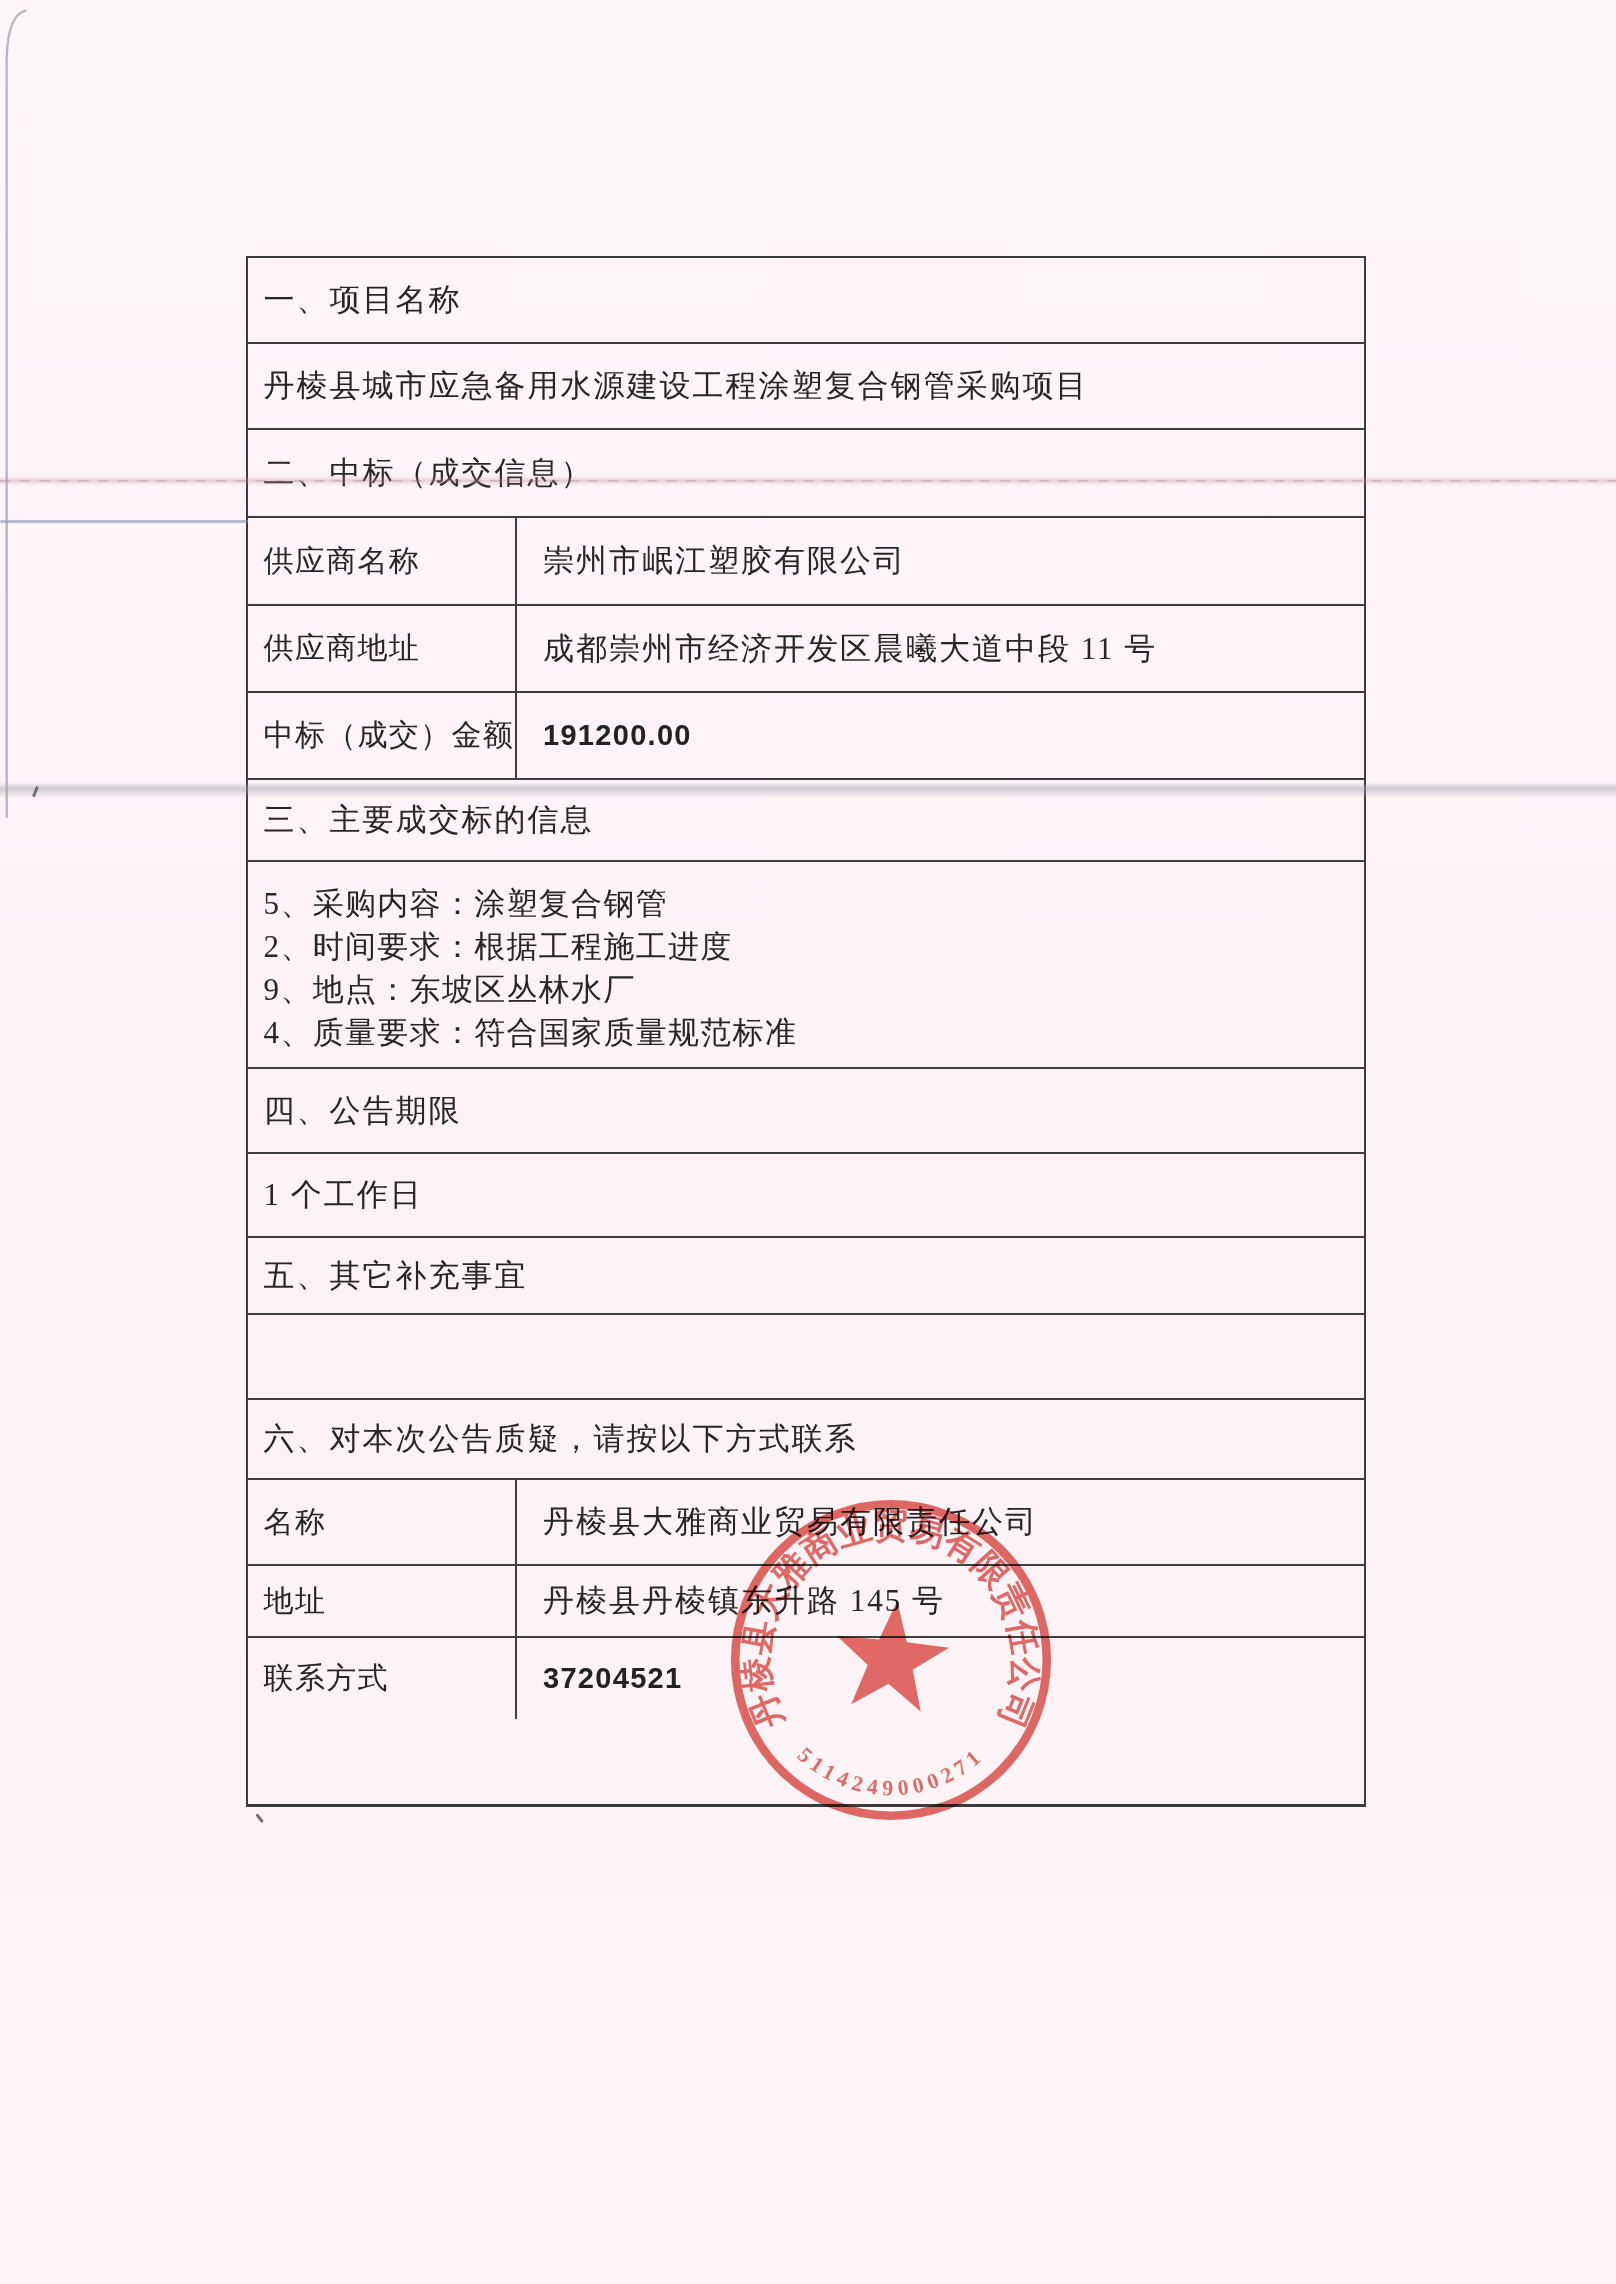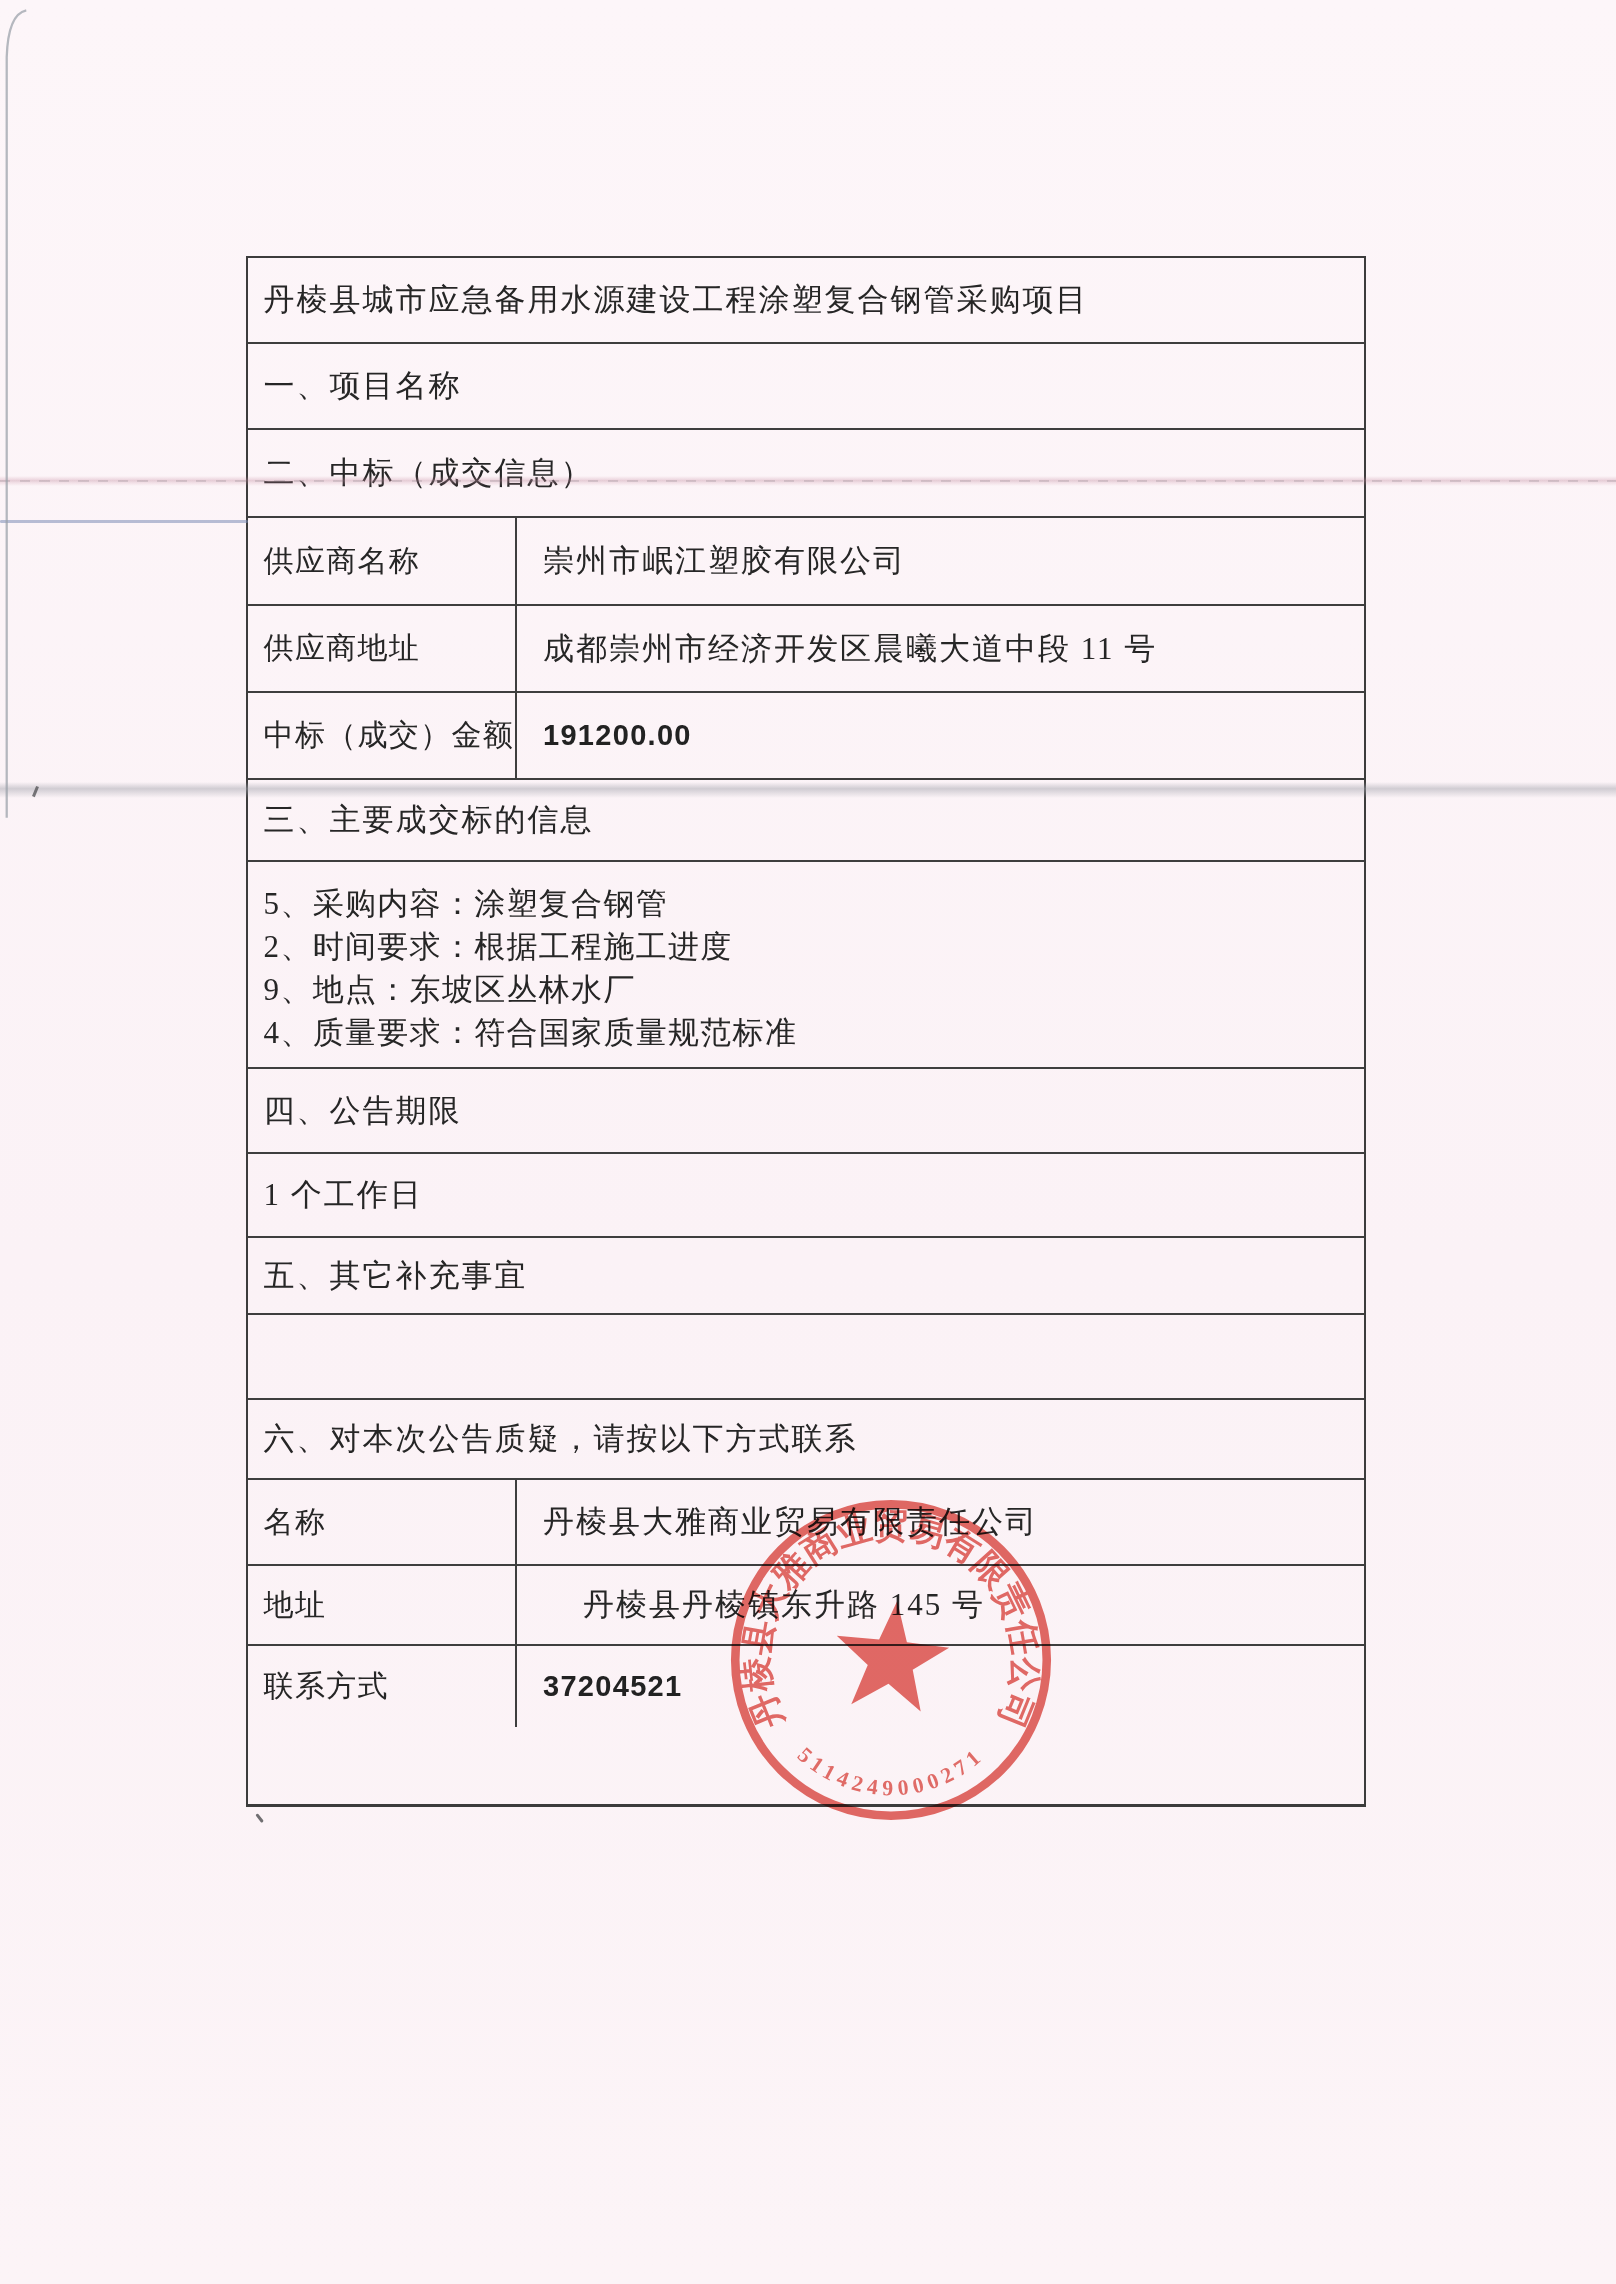--- a/index.html
+++ b/index.html
@@ -55,21 +55,21 @@
   .label .t{letter-spacing:1.3px;font-size:30px;}
   .num{
     font-family:"Liberation Sans","DejaVu Sans",sans-serif;
     font-weight:700;font-size:29px;letter-spacing:1.3px;color:#222;
   }
   .h1{height:86px;} .h2{height:86px;} .h3{height:88px;}
   .h4{height:88px;} .h5{height:87px;} .h6{height:87px;justify-content:flex-end;}
   .h7{height:82px;} .h8{height:207px;} .h9{height:85px;}
   .h10{height:84px;} .h11{height:77px;} .h12{height:85px;}
   .h13{height:80px;} .h14{height:83px;} .h15{height:86px;}
-  .h16{height:80px;gap:40px;} .h17{height:81px;}
+  .h16{height:72px;} .h17{height:81px;}
   .list-cell{flex:1;padding:19.6px 0 0 15.6px;}
   .list-cell div{font-size:31px;letter-spacing:1.3px;line-height:43px;color:#262626;}
   
   .seal-svg{
     position:absolute;left:726px;top:1495px;width:330px;height:330px;
     z-index:10;mix-blend-mode:multiply;opacity:.88;pointer-events:none;
   }
   .seal-svg text{font-family:"Liberation Serif","DejaVu Serif",serif;}
 </style>
 </head>
@@ -81,29 +81,29 @@
     <path d="M40 16 Q12 22 10 88 L10 1255" stroke="#99a0a8" stroke-width="3.5" fill="none" opacity="0.72"></path>
   </svg>
   <div class="band band-pink"></div>
   <div class="band band-blue"></div>
   <div class="band band-gray"></div>
   <div class="tick tick1"></div>
   <div class="tick tick2"></div>
 
   <div class="doc-table">
 
+    <div class="row h1">
+      <div class="cell-full">
+          <span class="t">一、项目名称</span>
+        </div>
+    </div>
+
     <div class="row h2">
       <div class="cell-full">
           <span class="t">丹棱县城市应急备用水源建设工程涂塑复合钢管采购项目</span>
-        </div>
-    </div>
-
-    <div class="row h1">
-      <div class="cell-full">
-          <span class="t">一、项目名称</span>
         </div>
     </div>
 
     <div class="row h3">
       <div class="cell-full">
           <span class="t">二、中标（成交信息）</span>
         </div>
     </div>
 
     <div class="row h4">

